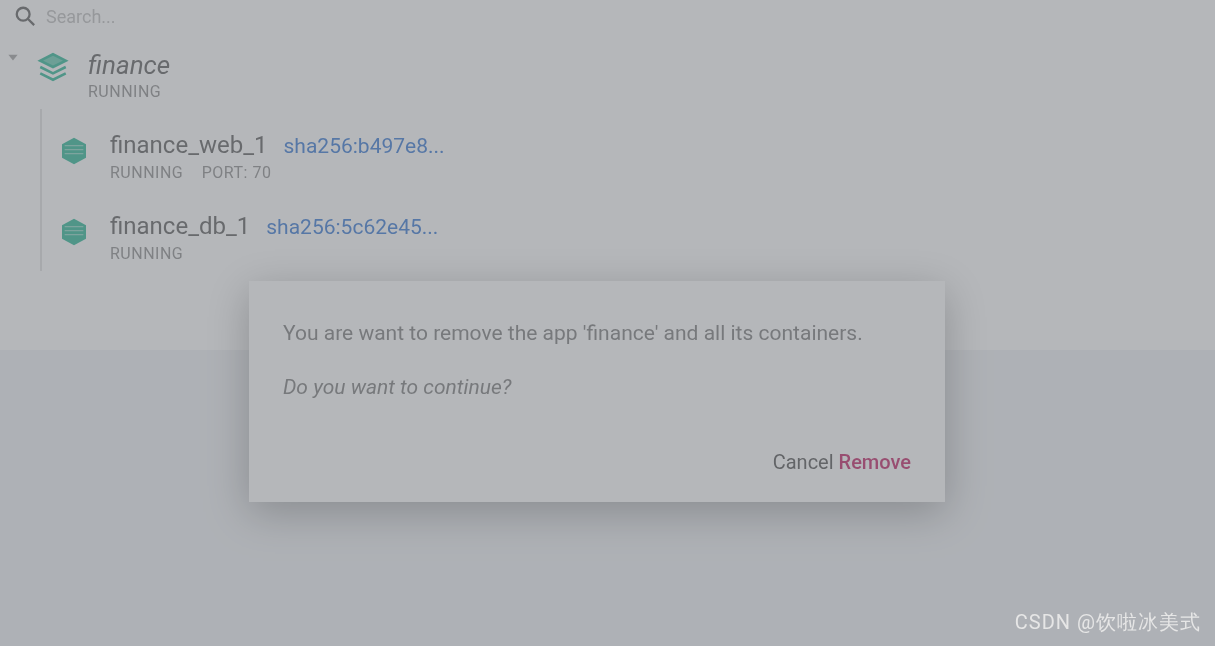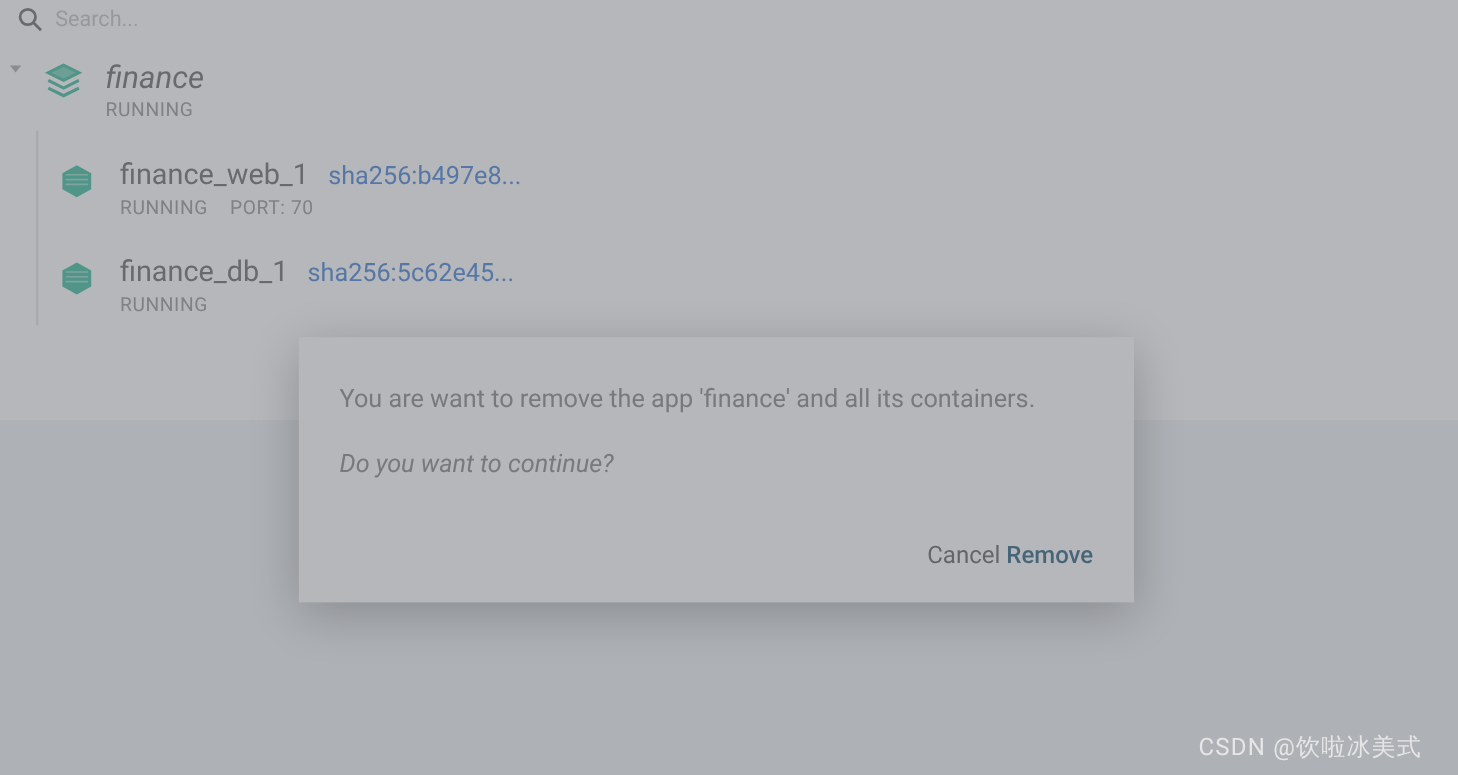--- a/index.html
+++ b/index.html
@@ -12,41 +12,41 @@
     .search-row input { border:none; outline:none; font-size:18px; margin-left:8px; color:#4d7c0f; background:transparent; width:400px; }
     .search-row input::placeholder { color:#bbb; }
 
     .chev { width:26px; display:flex; justify-content:center; align-items:center; color:#9e9e9e; }
 
     .stack-row { display:flex; align-items:flex-start; padding:18px 0 8px 0; }
     .stack-icon { width:34px; height:34px; margin-left:10px; margin-right:18px; }
     .stack-text .name { font-size:26px; color:#555; font-weight:400;font-style:italic; }
     .stack-text .status { font-size:16px; color:#888; letter-spacing:.5px; margin-top:2px; }
 
-    .containers { margin-left:30px; border-left:2px solid #e0e0e0; padding-left:6px; }
+    .containers { margin-left:40px; border-left:2px solid #e0e0e0; padding-left:6px; }
     .c-row { display:flex; align-items:flex-start; padding:22px 0 8px 10px; }
     .c-icon { width:32px; height:32px; margin-right:20px; margin-top:4px; }
     .c-text .name { font-size:24px; color:#555; display:inline; }
     .c-text .sha  { font-size:21px; color:#2e72d2; margin-left:12px; }
     .c-text .sub  { font-size:16px; color:#888; margin-top:4px; letter-spacing:.5px; }
     .c-text .sub .port { margin-left:14px; }
 
     
     .overlay { position:absolute; inset:0; background:rgba(120,124,130,.55); z-index:50; }
     .dialog { position:absolute; left:249px; top:281px; width:696px; background:#fff; box-shadow:0 10px 40px rgba(0,0,0,.35); padding:36px 34px 28px 34px; }
     .dialog .title { font-size:30px; color:#4a4a4a; margin-bottom:28px; }
     .dialog .body  { font-size:21px; color:#777; line-height:1.6; }
     .dialog .body p + p { margin-top:20px;font-style:italic; }
     .dialog .actions { margin-top:46px; text-align:right; font-size:20px; }
     .dialog .actions .btn { display:inline-block; cursor:pointer; }
     .cancel { color:#4a4a4a; }
-    .remove { color:#0c4a6e; font-weight:500; }
+    .remove { color:#be185d; font-weight:500; }
 
     
-    .wm { position:absolute; right:30px; bottom:10px; color:#e6e6e6; font-size:20px; z-index:200; letter-spacing:1px; }
+    .wm { position:absolute; right:14px; bottom:10px; color:#e6e6e6; font-size:20px; z-index:200; letter-spacing:1px; }
   </style>
 </head>
 <body>
 
 <div class="app">
 
   <div class="search-row">
     <span class="chev">
       <svg width="22" height="22" viewBox="0 0 24 24" fill="none" stroke="#555" stroke-width="2.5">
         <circle cx="10" cy="10" r="7"></circle>

